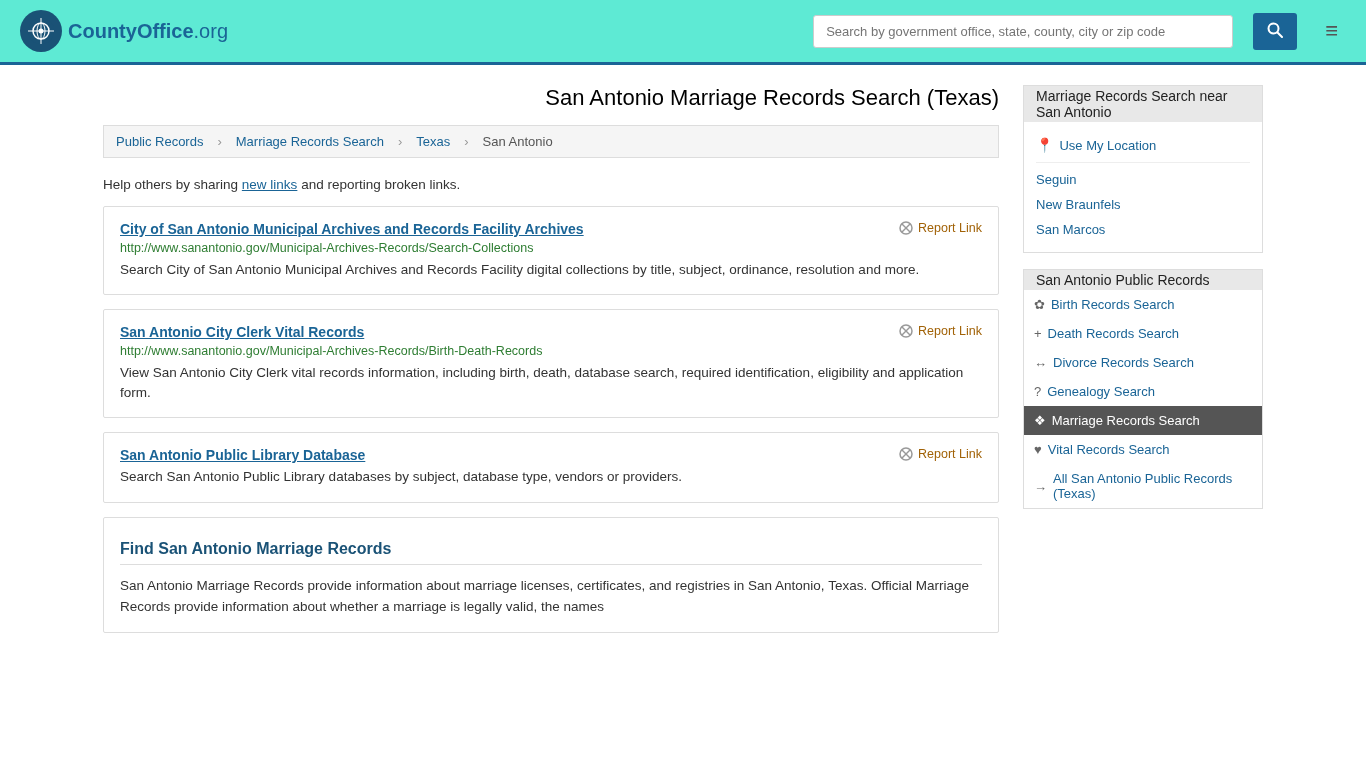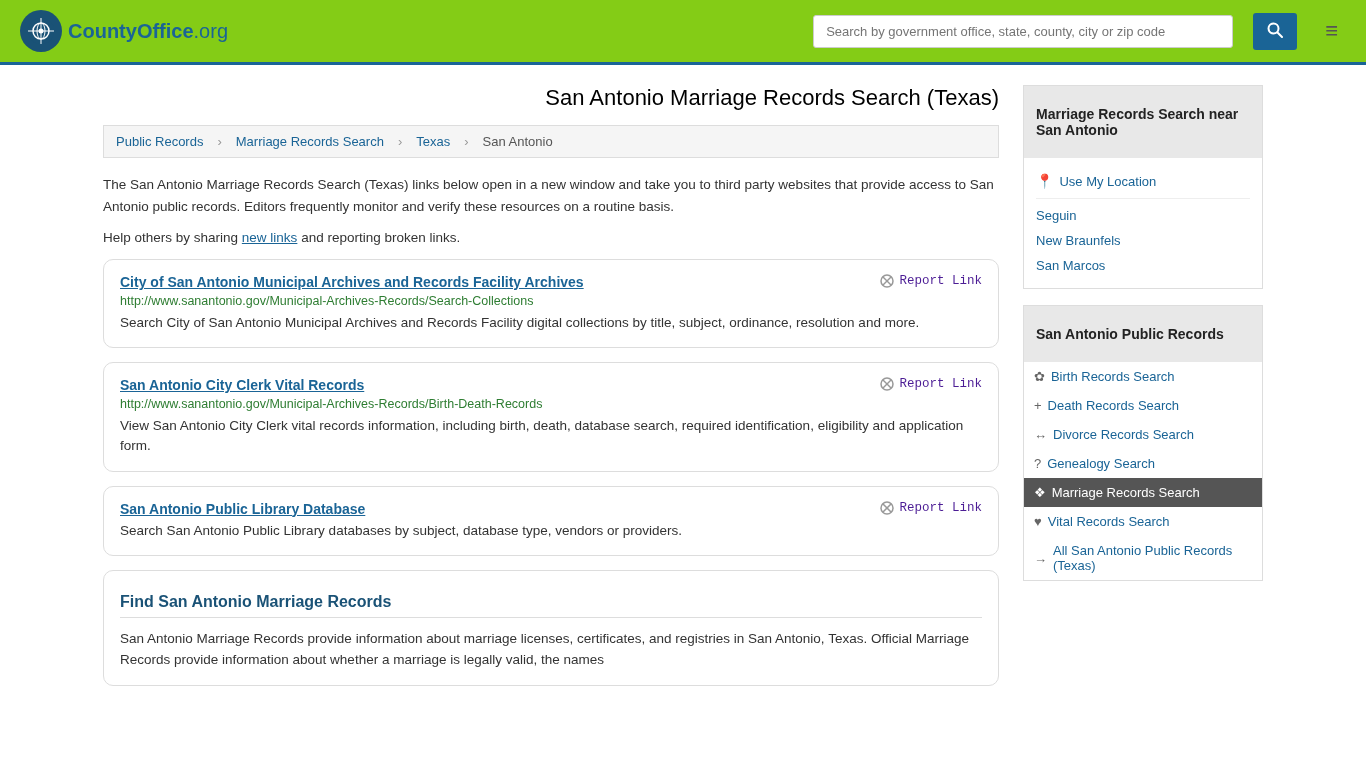--- a/index.html
+++ b/index.html
@@ -1,20 +1,20 @@
 <!DOCTYPE html>
 <html><head>
   <meta charset="utf-8">
   <style>
     * { box-sizing: border-box; margin: 0; padding: 0; }
     body { font-family: Arial, sans-serif; font-size: 14px; color: #333; background: #fff; }
 
     
     .header {
-      background: #84cc16;
+      background: #5eead4;
       border-bottom: 3px solid #1a6496;
       padding: 10px 20px;
       display: flex;
       align-items: center;
       justify-content: space-between;
     }
     .logo-area {
       display: flex;
       align-items: center;
       gap: 6px;
@@ -110,21 +110,21 @@
 
     .intro-text {
       font-size: 13.5px;
       line-height: 1.6;
       color: #333;
       margin-bottom: 10px;
     }
 
     .result-card {
       border: 1px solid #ddd;
-      border-radius: 10px;
+      border-radius: 2px;
       padding: 14px 16px;
       margin-bottom: 14px;
       background: #fff;
     }
     .result-card-header {
       display: flex;
       justify-content: space-between;
       align-items: flex-start;
       margin-bottom: 4px;
     }
@@ -133,26 +133,25 @@
       font-weight: bold;
       color: #1a6496;
       text-decoration: underline;
       cursor: pointer;
     }
     .report-link-btn {
       display: flex;
       align-items: center;
       gap: 5px;
       font-size: 12.5px;
-      color: #4c1d95;
+      color: #a16207;
       cursor: pointer;
       white-space: nowrap;
       background: none;
       border: none;
-      font-family: Liberation Mono, monospace;
     }
     .result-url {
       font-size: 12.5px;
       color: #2e7d32;
       margin-bottom: 5px;
     }
     .result-desc {
       font-size: 13.5px;
       color: #333;
       line-height: 1.5;
@@ -177,23 +176,23 @@
     .sidebar {
       width: 240px;
       flex-shrink: 0;
     }
     .sidebar-section {
       border: 1px solid #ddd;
       margin-bottom: 16px;
     }
     .sidebar-section-title {
       background: #e8e8e8;
-      padding: 20px 12px;
+      padding: 2px 12px;
       font-size: 14px;
-      font-weight: bold;
+      font-weight: normal;
       color: #222;
     }
     .sidebar-section-body {
       padding: 10px 12px;
     }
     .sidebar-location-item {
       display: flex;
       align-items: center;
       gap: 6px;
       padding: 5px 0;
@@ -274,21 +273,20 @@
     <nav class="breadcrumb">
       <a href="#">Public Records</a>
       <span class="sep">›</span>
       <a href="#">Marriage Records Search</a>
       <span class="sep">›</span>
       <a href="#">Texas</a>
       <span class="sep">›</span>
       <span class="current">San Antonio</span>
     </nav>
 
-    <p class="intro-text">The San Antonio Marriage Records Search (Texas) links below open in a new window and take you to third party websites that provide access to San Antonio public records. Editors frequently monitor and verify these resources on a routine basis.</p>
     <p class="intro-text">
       <span>Help others by sharing</span>
       <a class="new-links" href="#">new links</a>
       <span>and reporting broken links.</span>
     </p>
 
     <div id="result-cards">
         <div class="result-card">
     <div class="result-card-header">
       <a class="result-title" href="#">City of San Antonio Municipal Archives and Records Facility Archives</a>

